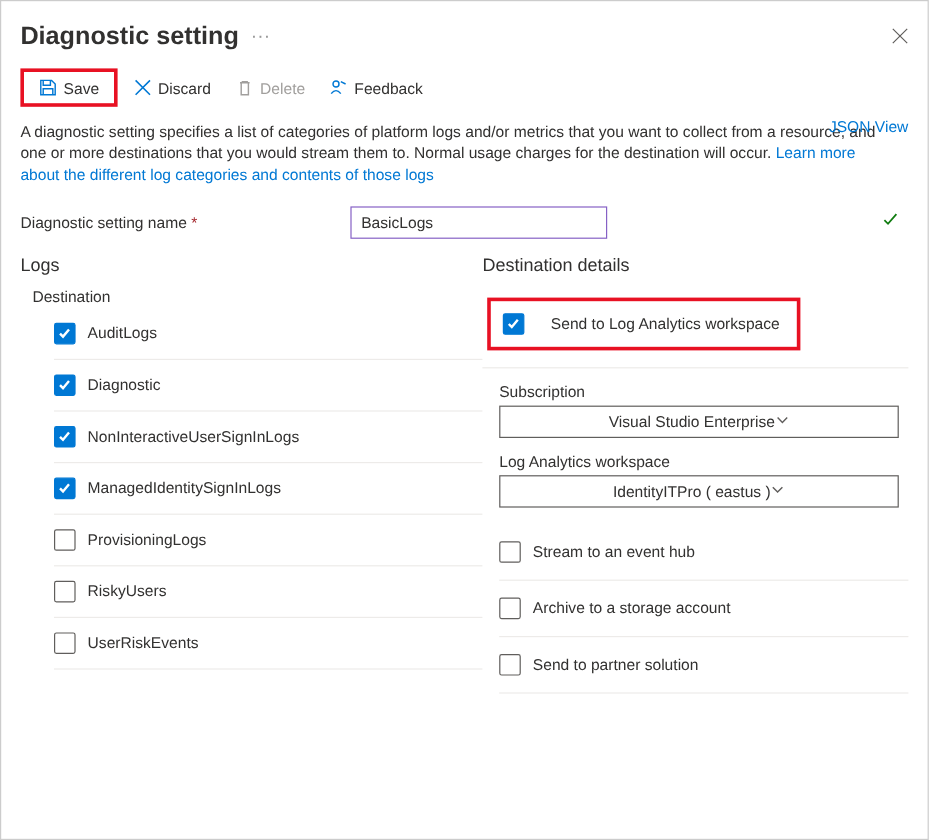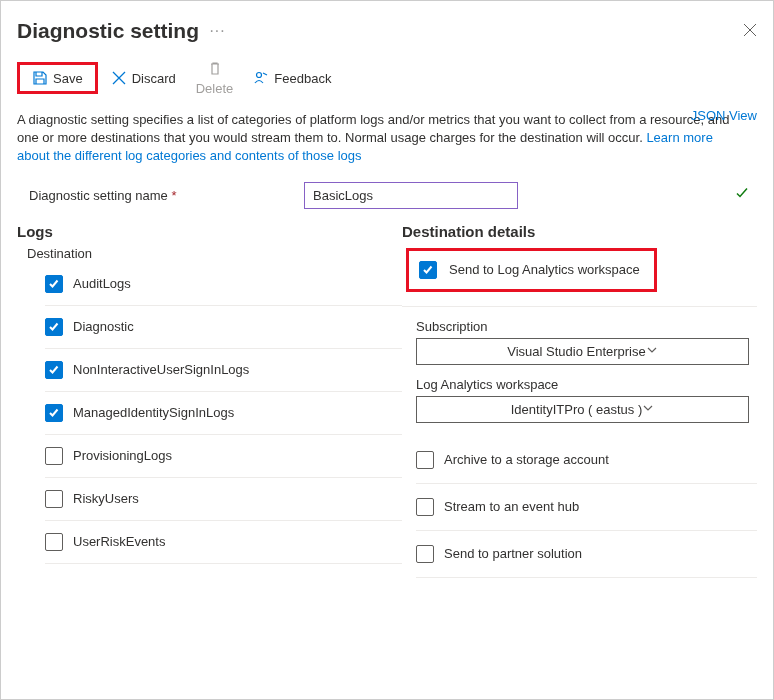--- a/index.html
+++ b/index.html
@@ -45,21 +45,21 @@
     }
     .toolbar-btn {
       display: flex;
       align-items: center;
       gap: 5px;
       padding: 3px 7px;
       cursor: pointer;
       font-size: 13px;
       color: #323130;
     }
-    .toolbar-btn.disabled { color: #a19f9d; flex-direction: column; }
+    .toolbar-btn.disabled { color: #a19f9d; }
     .save-highlight {
       border: 3px solid #e81123;
       padding: 2px 5px;
     }
     .toolbar-icon { width: 16px; height: 16px; display: inline-flex; align-items: center; justify-content: center; }
     .desc {
       padding: 4px 32px 4px 16px;
       font-size: 13px;
       line-height: 1.4;
       color: #323130;
@@ -72,21 +72,21 @@
       top: 0;
       color: #0078d4;
       font-size: 13px;
       cursor: pointer;
     }
     .field-row {
       display: flex;
       align-items: center;
       padding: 12px 16px 8px 16px;
     }
-    .field-label { width: 275px; font-size: 13px; color: #323130; margin-left: 12px; }
+    .field-label { width: 275px; font-size: 13px; color: #323130; }
     .req { color: #a4262c; }
     .text-input {
       flex: 1;
       border: 1px solid #8661c5;
       font-size: 13px;
       padding: 5px 28px 5px 8px;
       color: #323130;
       position: relative;
     }
     .input-wrap { flex: 1; position: relative; }
@@ -98,21 +98,21 @@
       color: #107c10;
       font-size: 13px;
       pointer-events: none;
     }
     .body-cols {
       display: flex;
       padding: 6px 16px 0 16px;
     }
     .col-left { width: 385px; }
     .col-right { flex: 1; }
-    .section-title { font-weight: 700; font-size: 15px; }
+    .section-title { font-weight: 400; font-size: 15px; margin-bottom: 10px; }
     .subsection-title { font-size: 13px; margin: 6px 0 8px 10px; }
     .category-list { margin-left: 28px; margin-top: 6px; }
     .cat-item {
       display: flex;
       align-items: center;
       padding: 12px 0;
       border-bottom: 1px solid #edebe9;
       gap: 10px;
       cursor: pointer;
     }
@@ -140,21 +140,21 @@
       gap: 10px;
       margin-left: 14px;
       cursor: pointer;
     }
     .highlight-box {
       border: 3px solid #e81123;
       padding: 10px 14px 10px 10px;
       margin-left: 4px;
       display: inline-flex;
       align-items: center;
-      gap: 12px;
+      gap: 22px;
     }
     .highlight-row { padding: 8px 0 14px 0; border-bottom: 1px solid #edebe9; }
     .sublabel { font-size: 13px; color: #323130; margin: 12px 0 4px 14px; }
     .select {
       margin-left: 14px;
       border: 1px solid #605e5c;
       padding: 5px 8px;
       font-size: 13px;
       display: flex;
       align-items: center;
@@ -317,24 +317,24 @@
         <svg width="12" height="12" viewBox="0 0 12 12">
             <path d="M2 4 l4 4 l4 -4" stroke="currentColor" stroke-width="1.2" fill="none"></path>
           </svg>
       </span>
     </div>
 
     <div style="height:14px"></div>
 
     <div class="dest-item">
       <span class="checkbox"></span>
-      <span>Archive to a storage account</span>
+      <span>Stream to an event hub</span>
     </div>
     <div class="dest-item">
       <span class="checkbox"></span>
-      <span>Stream to an event hub</span>
+      <span>Archive to a storage account</span>
     </div>
     <div class="dest-item">
       <span class="checkbox"></span>
       <span>Send to partner solution</span>
     </div>
   </div>
 </div>
 
 </body></html>

